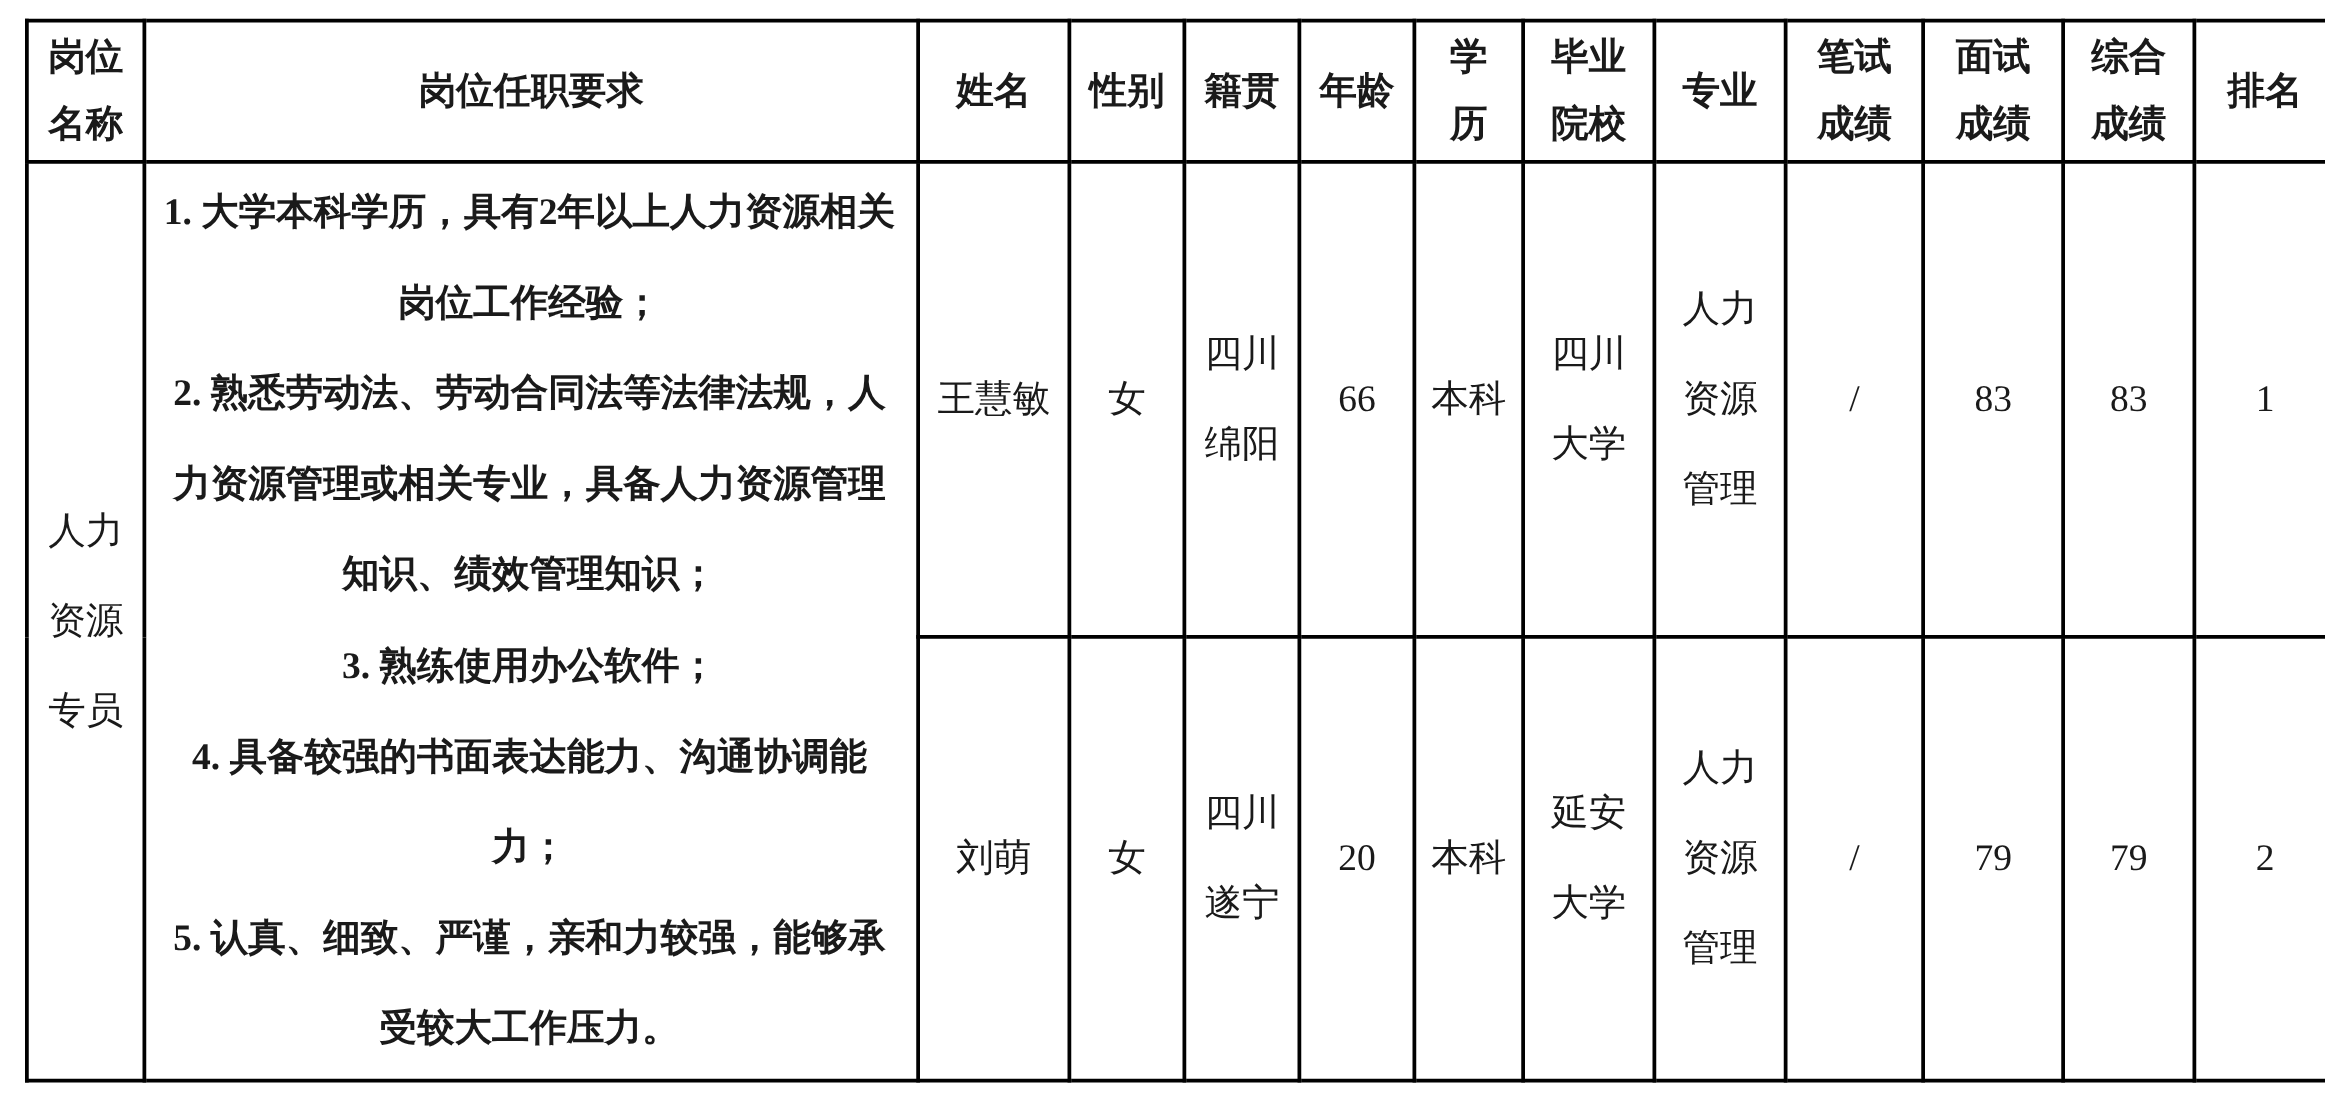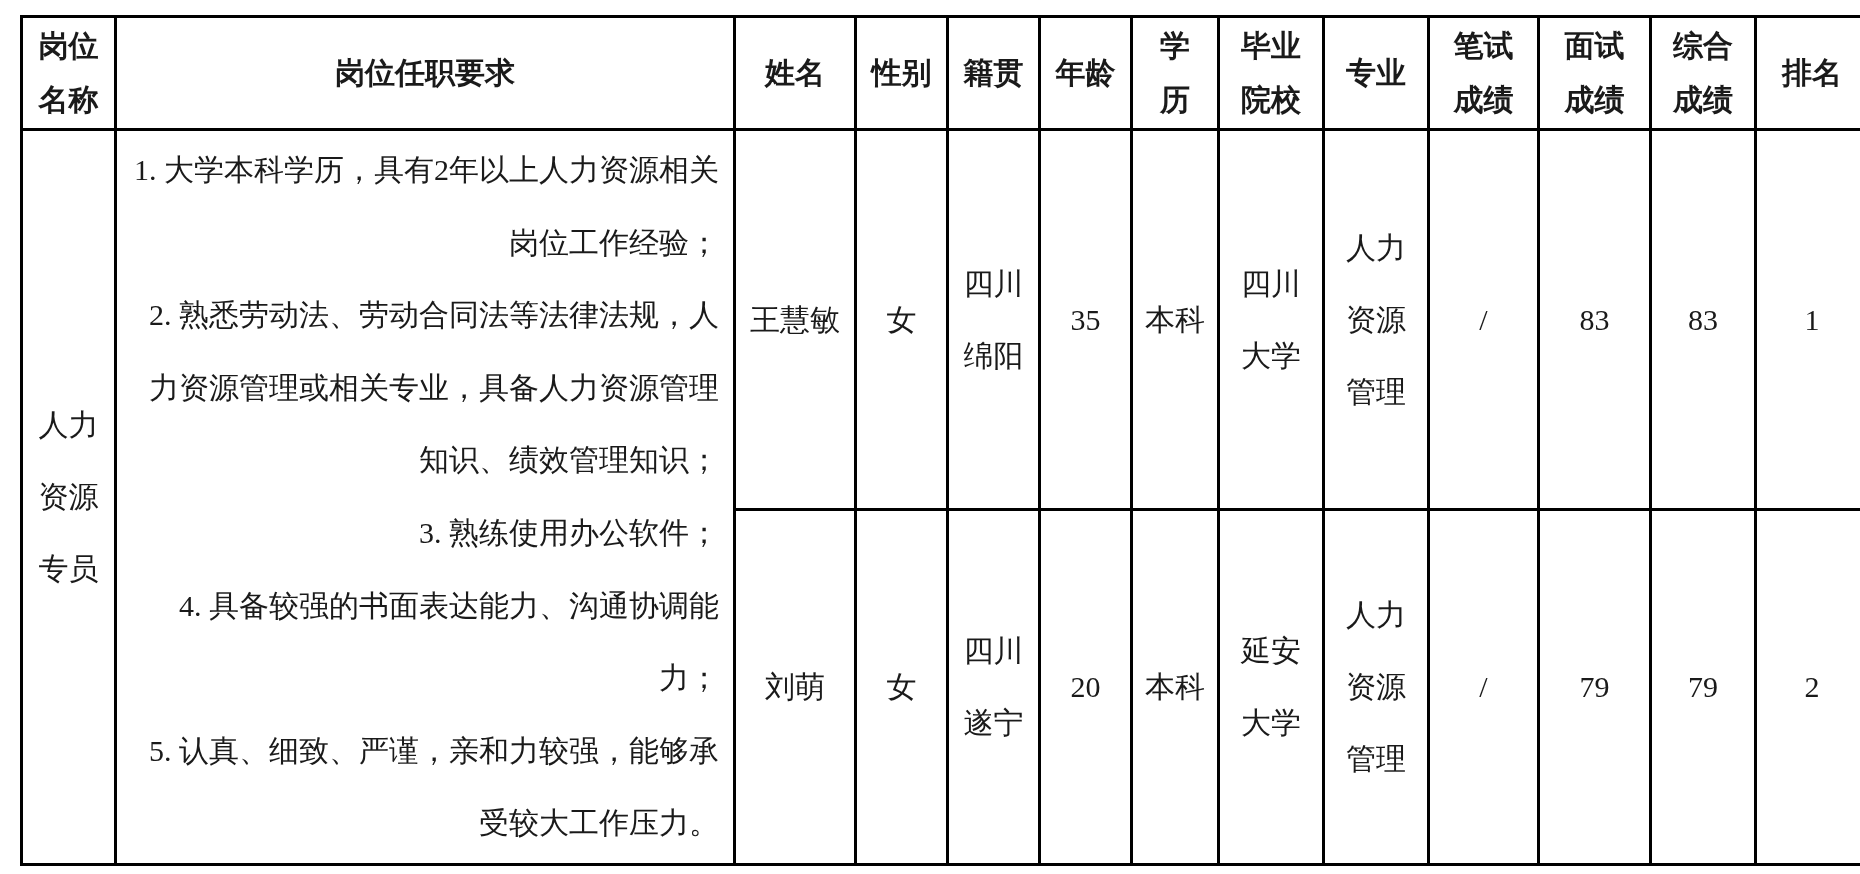--- a/index.html
+++ b/index.html
@@ -39,23 +39,24 @@
     font-weight: bold;
     line-height: 1.8;
     height: 110px;
   }
   .score-table td {
     line-height: 2.4;
   }
   tr.candidate-row-1 { height: 380px; }
   tr.candidate-row-2 { height: 355px; }
   td.requirements {
-    text-align: right;
+    text-align: center;
     padding: 0 14px 0 11px;
     line-height: 2.42;
+    font-weight: bold;
   }
 </style>
 </head>
 <body>
 
 <div class="sheet">
   <table class="score-table">
     <colgroup>
       <col style="width:94px">
       <col style="width:619px">
@@ -101,21 +102,21 @@
 专员</td>
         <td rowspan="2" class="requirements">1. 大学本科学历，具有2年以上人力资源相关岗位工作经验；
 2. 熟悉劳动法、劳动合同法等法律法规，人力资源管理或相关专业，具备人力资源管理知识、绩效管理知识；
 3. 熟练使用办公软件；
 4. 具备较强的书面表达能力、沟通协调能力；
 5. 认真、细致、严谨，亲和力较强，能够承受较大工作压力。</td>
         <td>王慧敏</td>
         <td>女</td>
         <td>四川
 绵阳</td>
-        <td>35</td>
+        <td>66</td>
         <td>本科</td>
         <td>四川
 大学</td>
         <td>人力
 资源
 管理</td>
         <td>/</td>
         <td>83</td>
         <td>83</td>
         <td>1</td>

